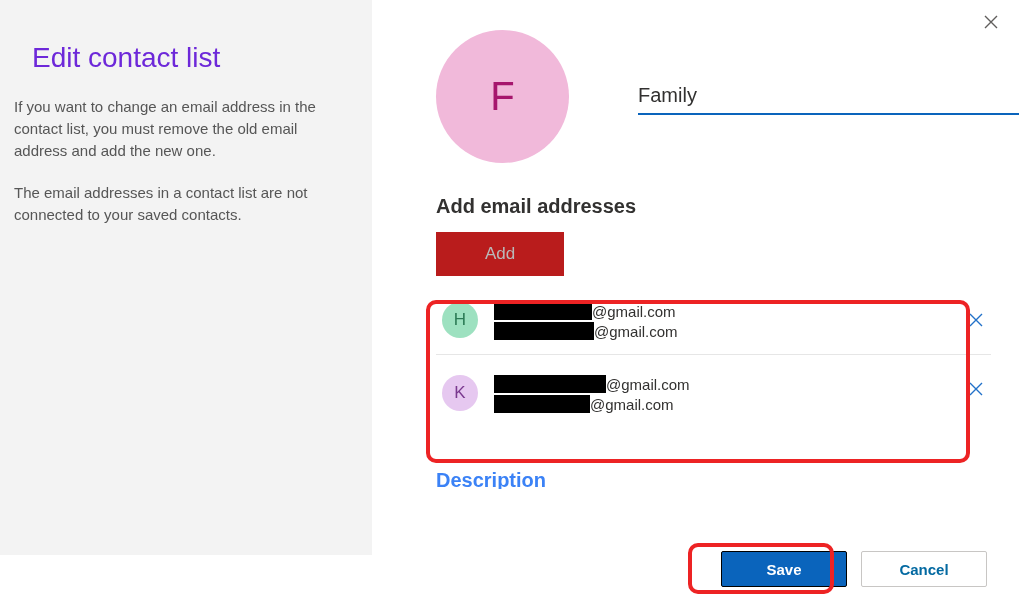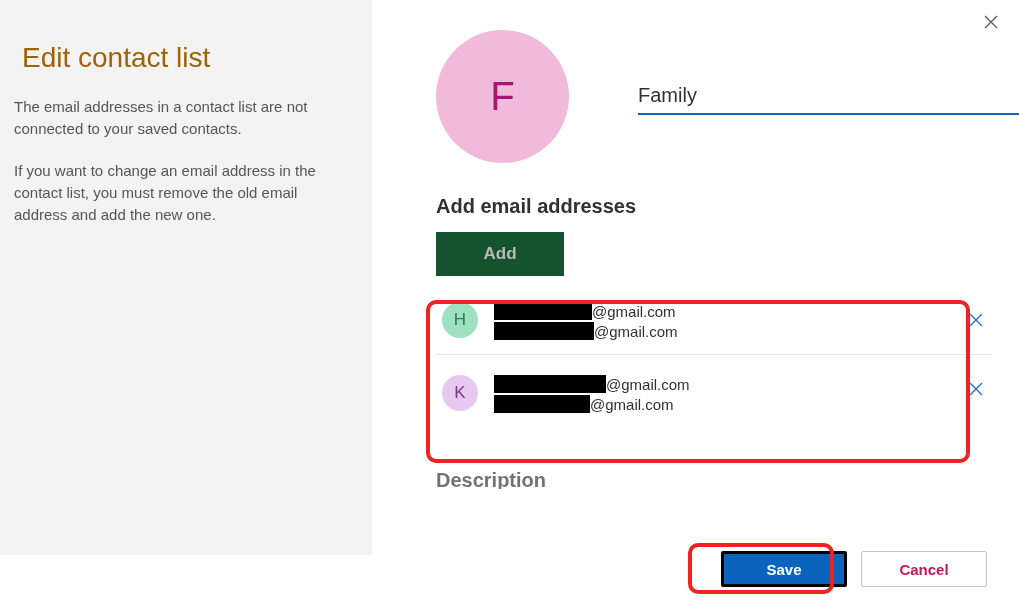--- a/index.html
+++ b/index.html
@@ -6,21 +6,21 @@
   html, body { margin: 0; padding: 0; font-family: "Segoe UI", Arial, sans-serif; background: #fff; }
   .app {
     width: 1019px; height: 600px; position: relative; overflow: hidden; background: #fff;
   }
   
   .side {
     position: absolute; left: 0; top: 0; width: 372px; height: 555px;
     background: #f3f3f3; padding: 42px 28px 0 14px;
     color: #565656;
   }
-  .side h1 { font-weight: 400; font-size: 28px; color: #a16207; margin: 0 0 22px 8px; }
+  .side h1 { font-weight: 400; font-size: 28px; color: #6d28d9; margin: 0 0 22px 18px; }
   .side p  { font-size: 15px; line-height: 22px; margin: 0 0 20px 0; }
 
   
   .main {
     position: absolute; left: 372px; top: 0; right: 0; height: 555px;
     padding: 24px 28px 0 64px;
   }
   .close {
     position: absolute; right: 16px; top: 10px; width: 24px; height: 24px;
     cursor: pointer; color: #605e5c; display:flex;align-items:center;justify-content:center;
@@ -45,22 +45,22 @@
 
   
   .section-title { font-size: 20px; font-weight: 600; color: #323130; margin: 32px 0 14px 0; }
   .add-row { display: flex; gap: 10px; }
   .email-input {
     flex: 1; height: 44px; border: 1px solid #c8c6c4; padding: 0 12px;
     font-size: 15px; outline: none; color: #323130;
   }
   .email-input::placeholder { color: #9b9b9b; }
   .add-btn {
-    width: 128px; height: 44px; border: none; background: #14532d;
-    color: #b9b9b9; font-size: 17px; font-weight: 700; cursor: default;
+    width: 128px; height: 44px; border: none; background: #b91c1c;
+    color: #b9b9b9; font-size: 17px; font-weight: 400; cursor: default;
   }
 
   
   .contacts { margin-top: 14px; }
   .contact {
     display: flex; align-items: center; padding: 10px 6px; position: relative;
   }
   .contact + .contact { border-top: 1px solid #e6e6e6; margin-top: 4px; padding-top: 18px; }
   .mini-ava {
     width: 36px; height: 36px; border-radius: 50%;
@@ -80,44 +80,44 @@
   }
   .remove svg { width:14px;height:14px; }
 
   
   .hl1 { position:absolute; left:426px; top:300px; width:544px; height:163px;
          border:4px solid #ed2324; border-radius:10px; pointer-events:none; }
   .hl2 { position:absolute; left:688px; top:543px; width:146px; height:51px;
          border:4px solid #ed2324; border-radius:10px; pointer-events:none; }
 
   
-  .desc-peek { font-size:20px; font-weight:600; color:#737373; margin-top:46px;
+  .desc-peek { font-size:20px; font-weight:600; color:#3b82f6; margin-top:46px;
                height:20px; overflow:hidden; }
 
   
   .bottom {
     position: absolute; left: 372px; bottom: 0; width: 647px; height: 62px;
     display:flex; align-items:center; justify-content:flex-end; gap:14px; padding-right:32px;
     background:#fff;
   }
   .btn {
     width: 126px; height: 36px; font-size: 15px; font-weight: 600; border-radius: 2px;
     cursor: pointer;
   }
-  .btn.primary { background: #0a64bc; color: #fff; border: 3px solid #000000; }
-  .btn.secondary { background: #fff; color: #be185d; border: 1px solid #c8c6c4; }
+  .btn.primary { background: #0a64bc; color: #fff; border: 1px solid #000000; }
+  .btn.secondary { background: #fff; color: #0369a1; border: 1px solid #c8c6c4; }
 </style>
 </head>
 <body>
 <div class="app">
 
   <div class="side">
     <h1>Edit contact list</h1>
+    <p>If you want to change an email address in the contact list, you must remove the old email address and add the new one.</p>
     <p>The email addresses in a contact list are not connected to your saved contacts.</p>
-    <p>If you want to change an email address in the contact list, you must remove the old email address and add the new one.</p>
   </div>
 
   <div class="main">
 
     <div class="close">
       <svg viewBox="0 0 16 16">
           <path d="M2 2 L14 14 M14 2 L2 14" stroke="currentColor" stroke-width="1.4" fill="none"></path>
         </svg>
     </div>
 

